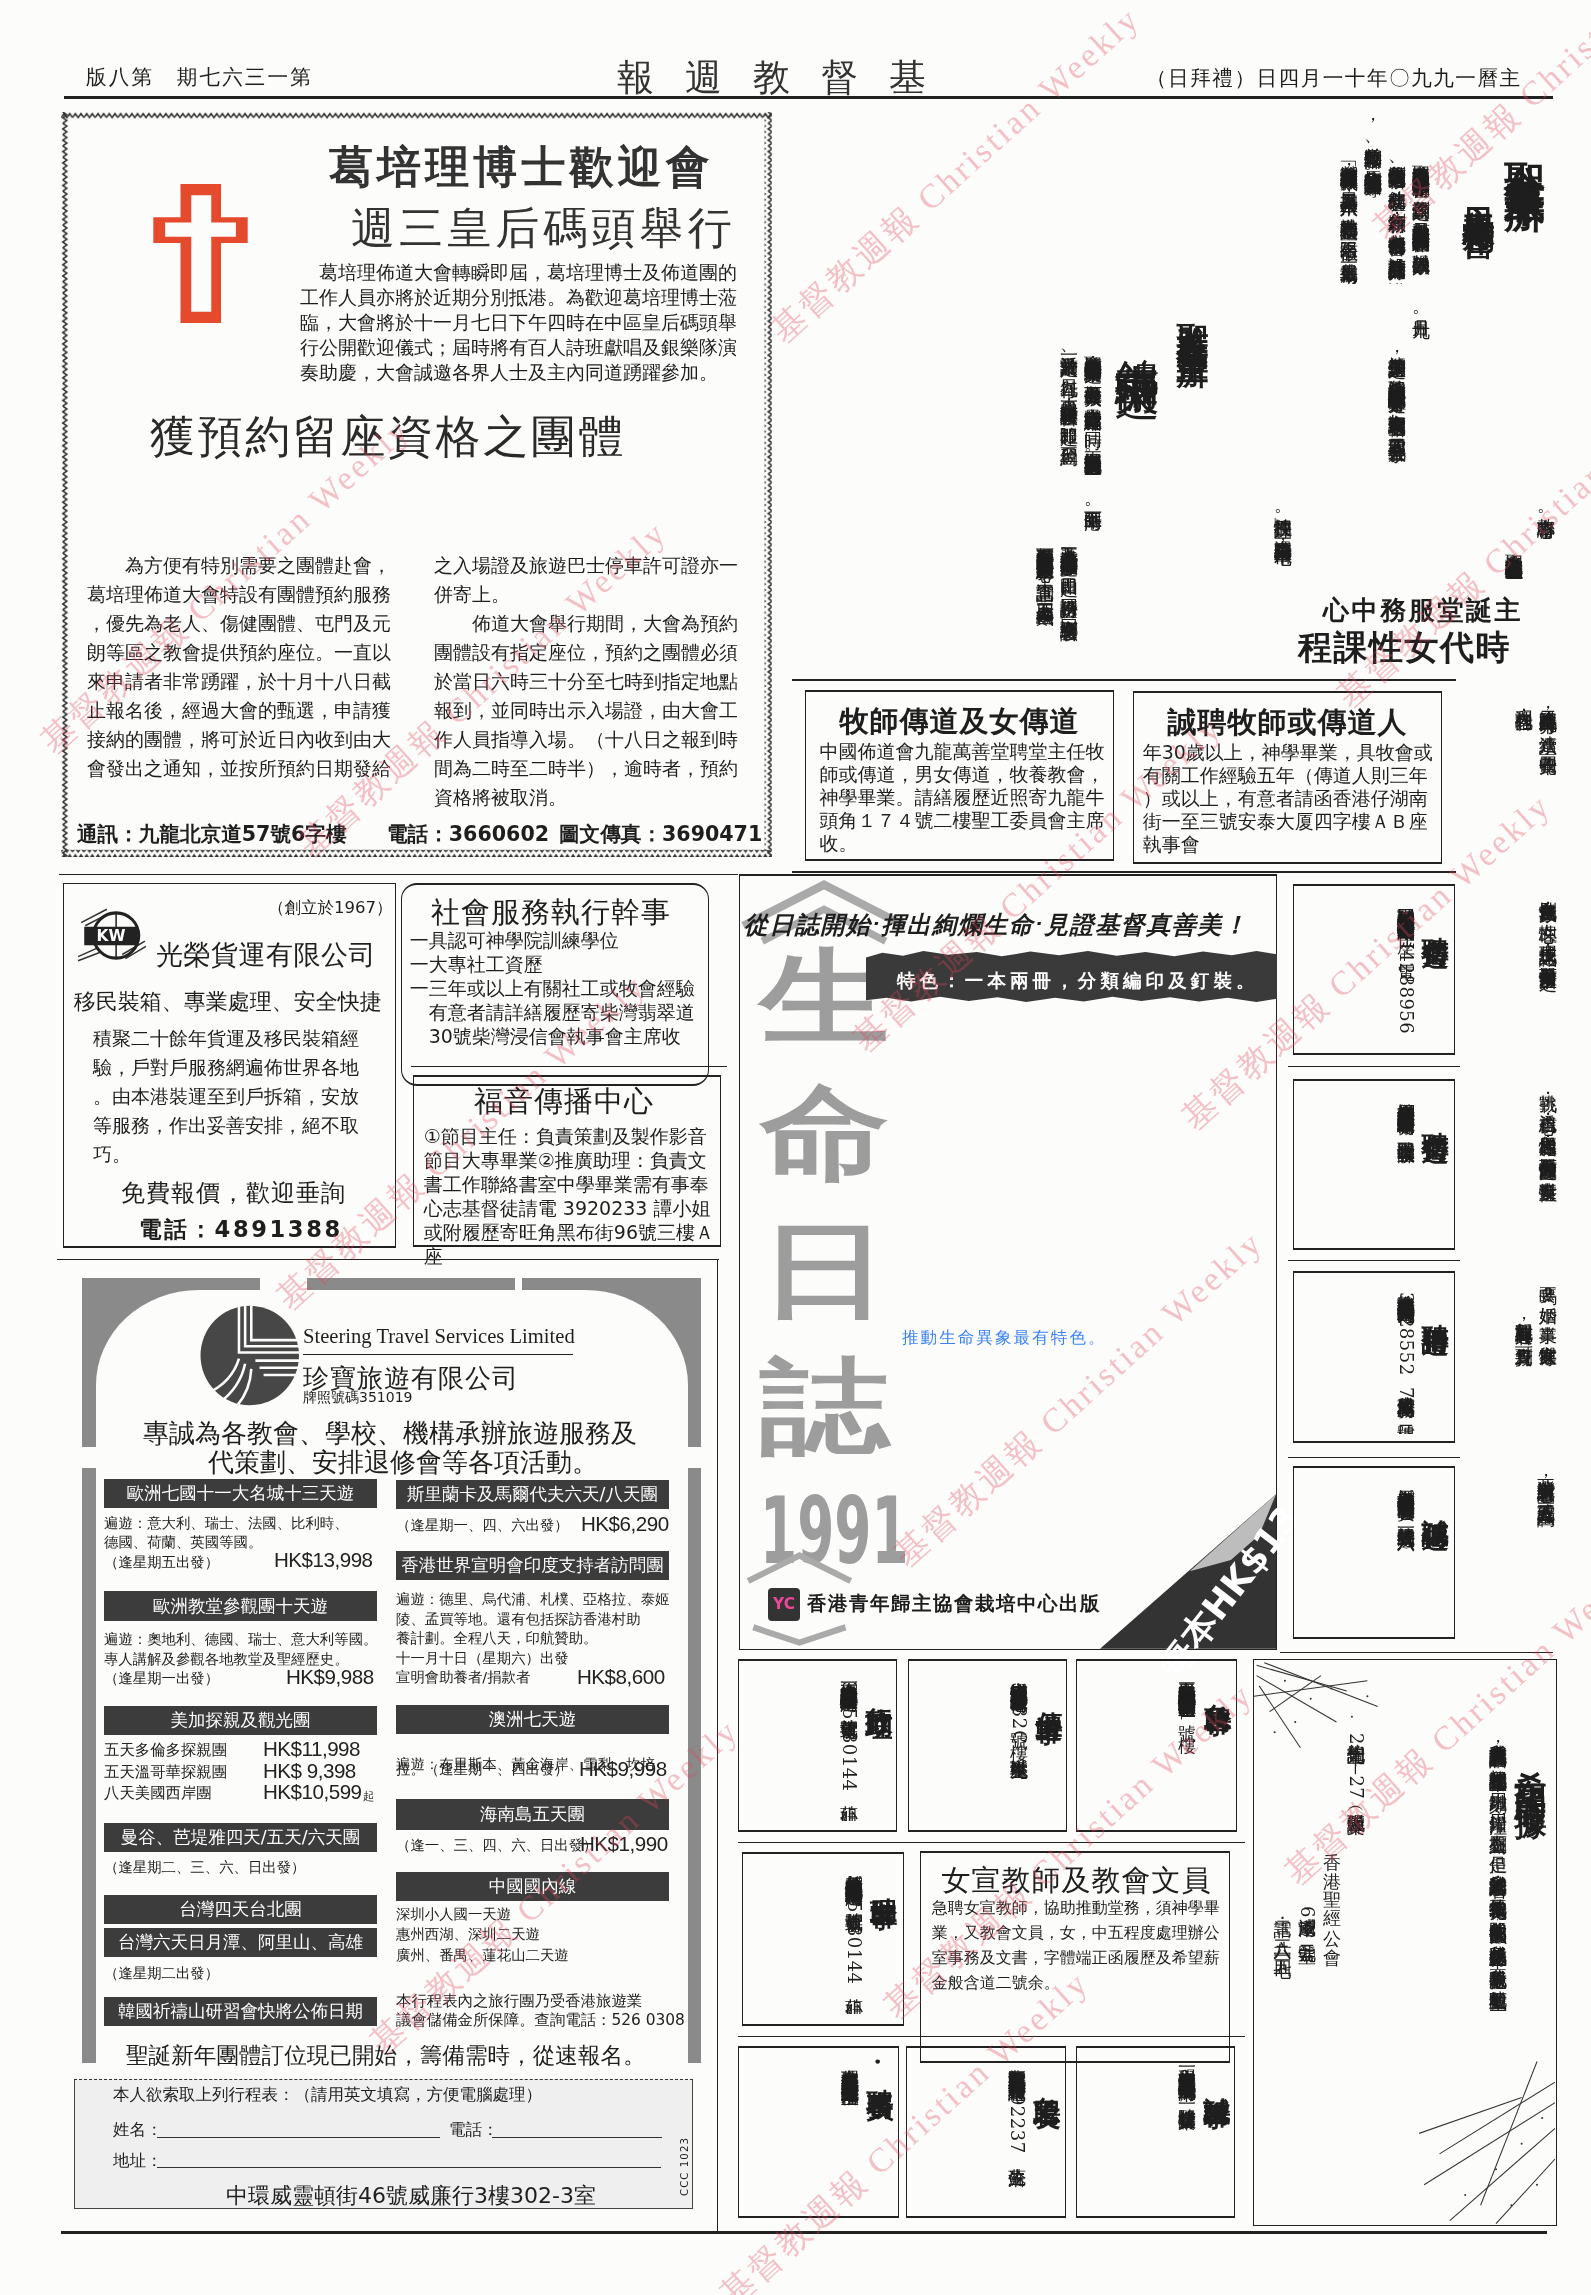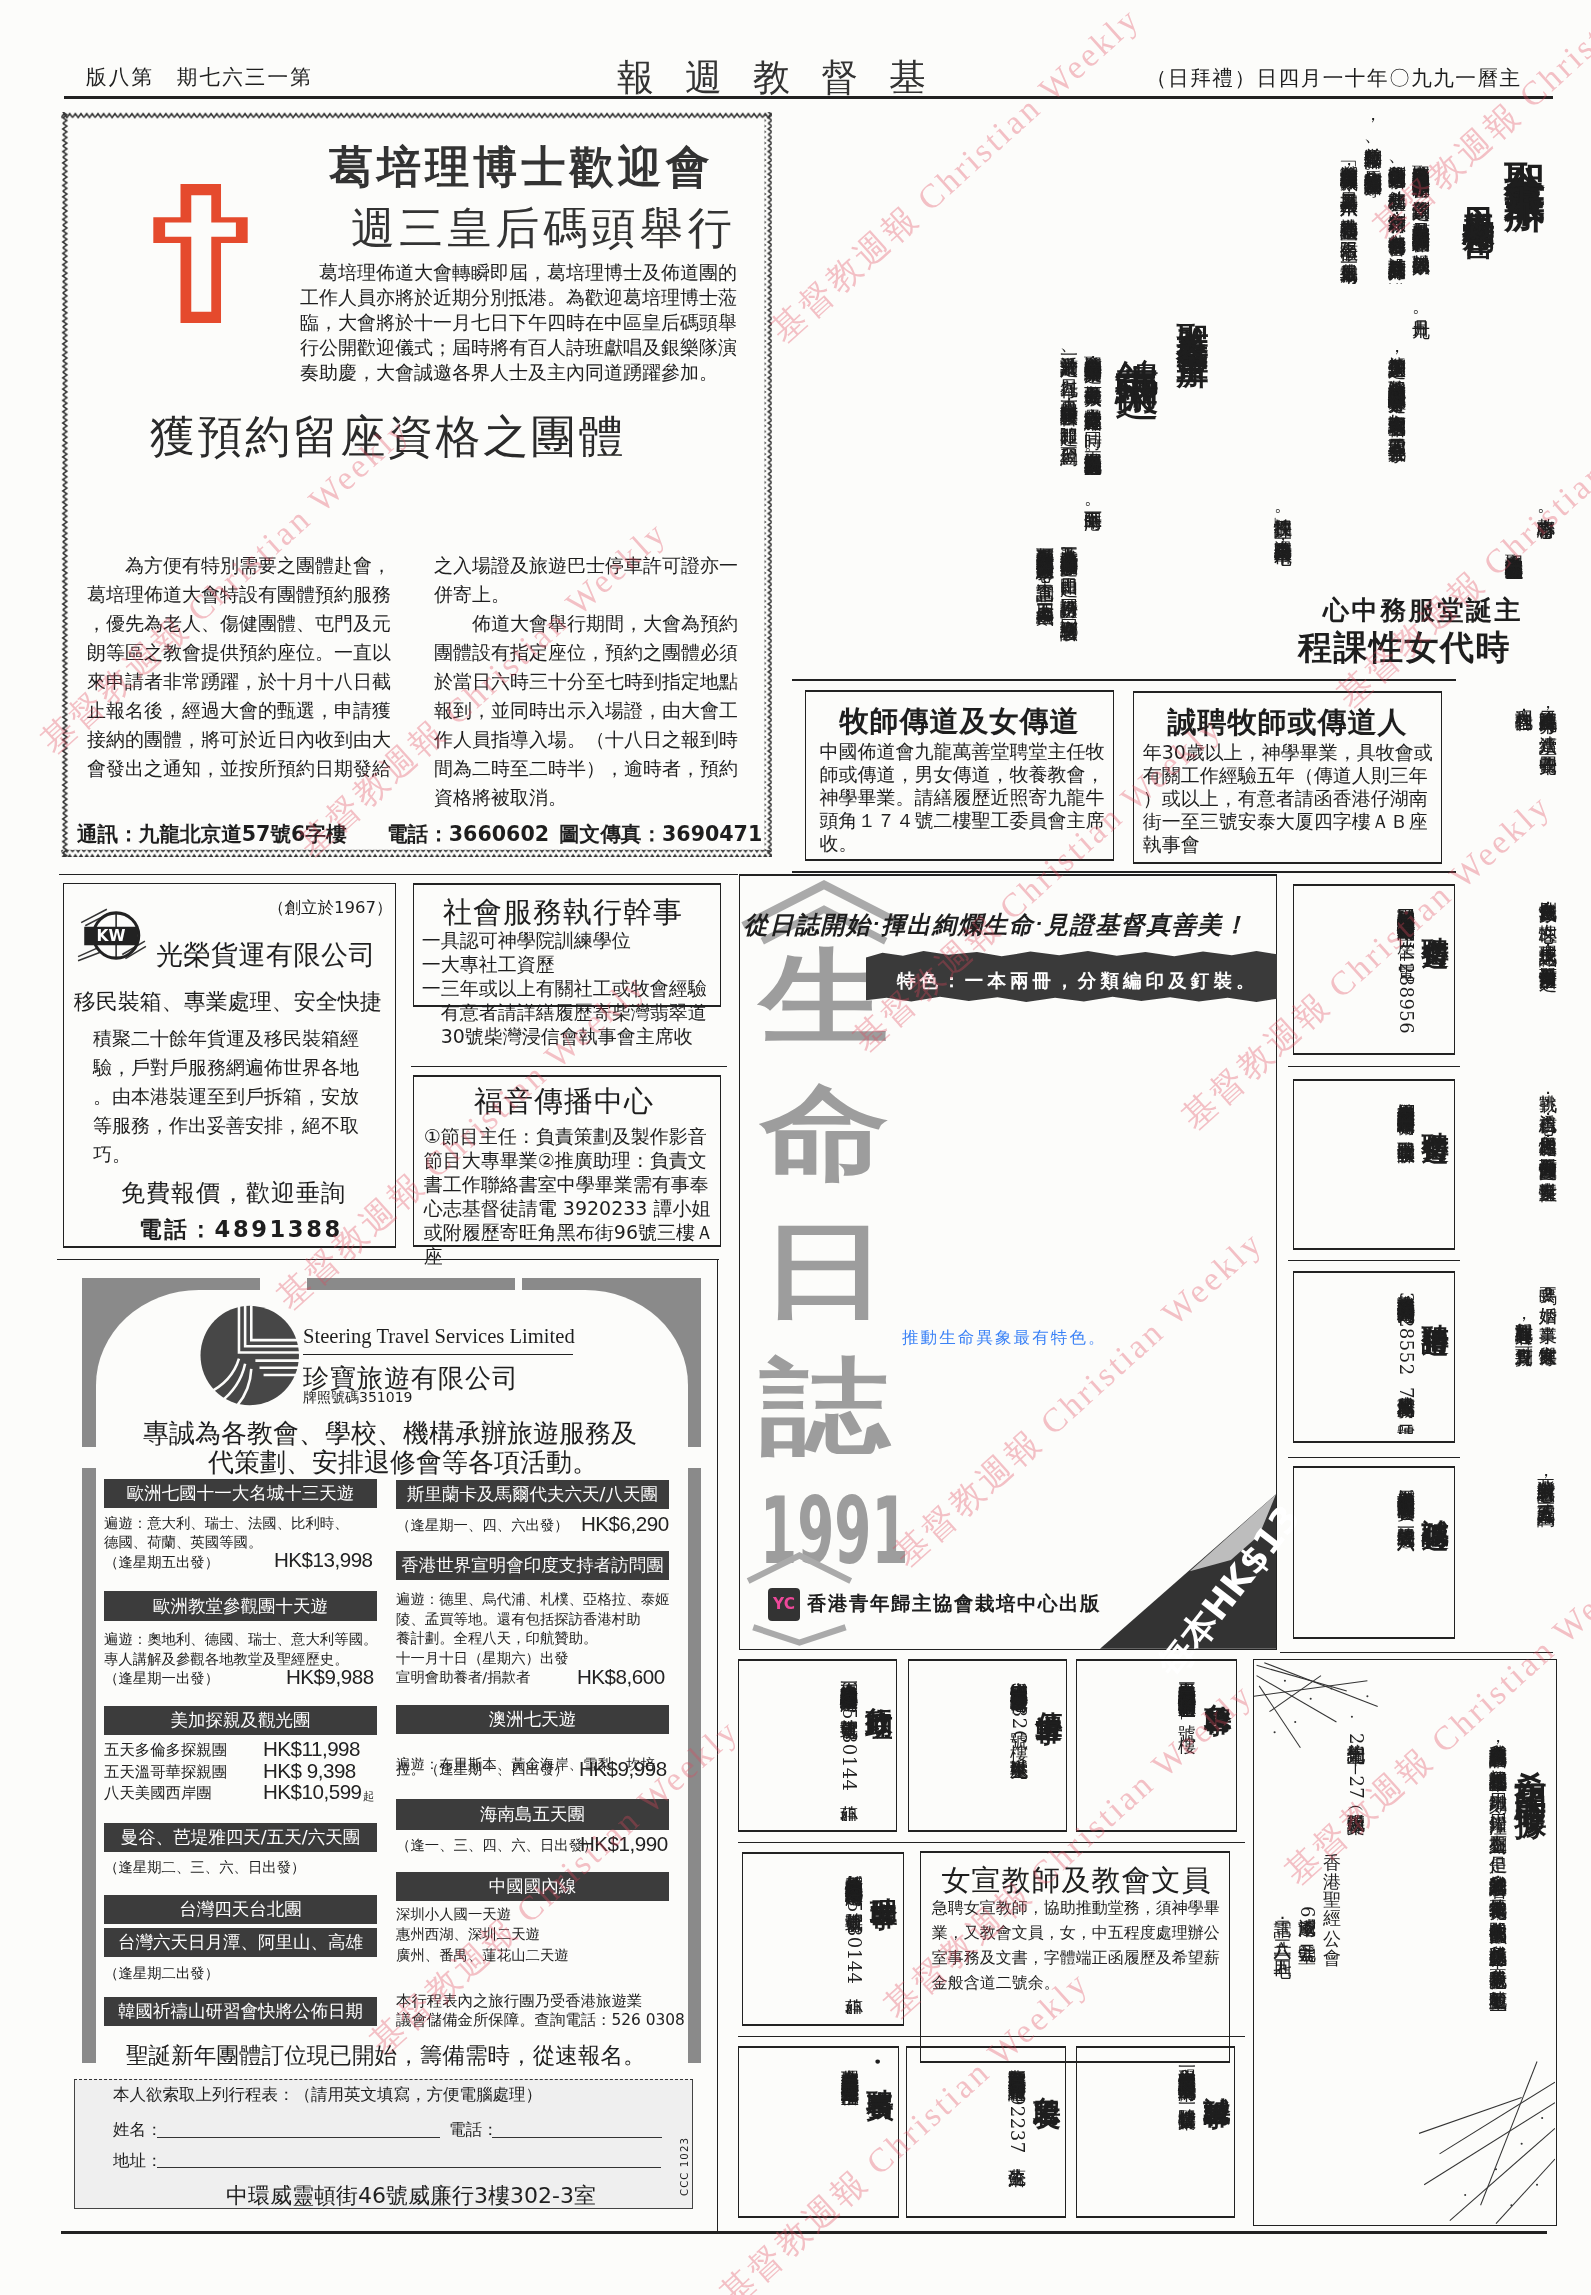--- a/index.html
+++ b/index.html
@@ -164,21 +164,21 @@
       <rect x="16" y="38" width="104" height="36" fill="#222"></rect>
       <text x="68" y="66" fill="#fff" font-size="30" font-weight="bold" text-anchor="middle" font-family="DejaVu Sans, sans-serif">KW</text>
     </svg>
     <div class="a nw sans" style="left:92px;top:53px;font-size:27px;letter-spacing:0.5px;">光榮貨運有限公司</div>
     <div class="a nw sans" style="left:9.8px;top:103px;font-size:22px;">移民裝箱、專業處理、安全快捷</div>
     <div class="a ht sans" style="left:29px;top:140px;width:273px;font-size:19px;line-height:29px;">積聚二十餘年貨運及移民裝箱經驗，戶對戶服務網遍佈世界各地。由本港裝運至到戶拆箱，安放等服務，作出妥善安排，絕不取巧。</div>
     <div class="a nw sans" style="left:57px;top:293px;font-size:24px;letter-spacing:1px;">免費報價，歡迎垂詢</div>
     <div class="a nw sans b" style="left:75px;top:330px;font-size:22.6px;letter-spacing:2.6px;">電話：4891388</div>
   </div>
 
-  <div class="box" style="left:413px;top:883px;width:308px;height:124px;">
+  <div class="box" style="left:401px;top:883px;width:308px;height:203px;border-radius:16px;">
     <div class="a nw sans" style="left:29px;top:8.2px;font-size:29px;letter-spacing:1px;">社會服務執行幹事</div>
     <div class="a sans" style="left:7.7px;top:43px;width:293px;font-size:19px;line-height:24px;">
       <div class="nw">一具認可神學院訓練學位</div>
       <div class="nw">一大專社工資歷</div>
       <div class="nw">一三年或以上有關社工或牧會經驗</div>
       <div class="nw" style="padding-left:1em;">有意者請詳繕履歷寄柴灣翡翠道</div>
       <div class="nw" style="padding-left:1em;">30號柴灣浸信會執事會主席收</div>
     </div>
   </div>
   <div class="rule" style="left:411px;top:1066px;width:316px;height:1px;"></div>

